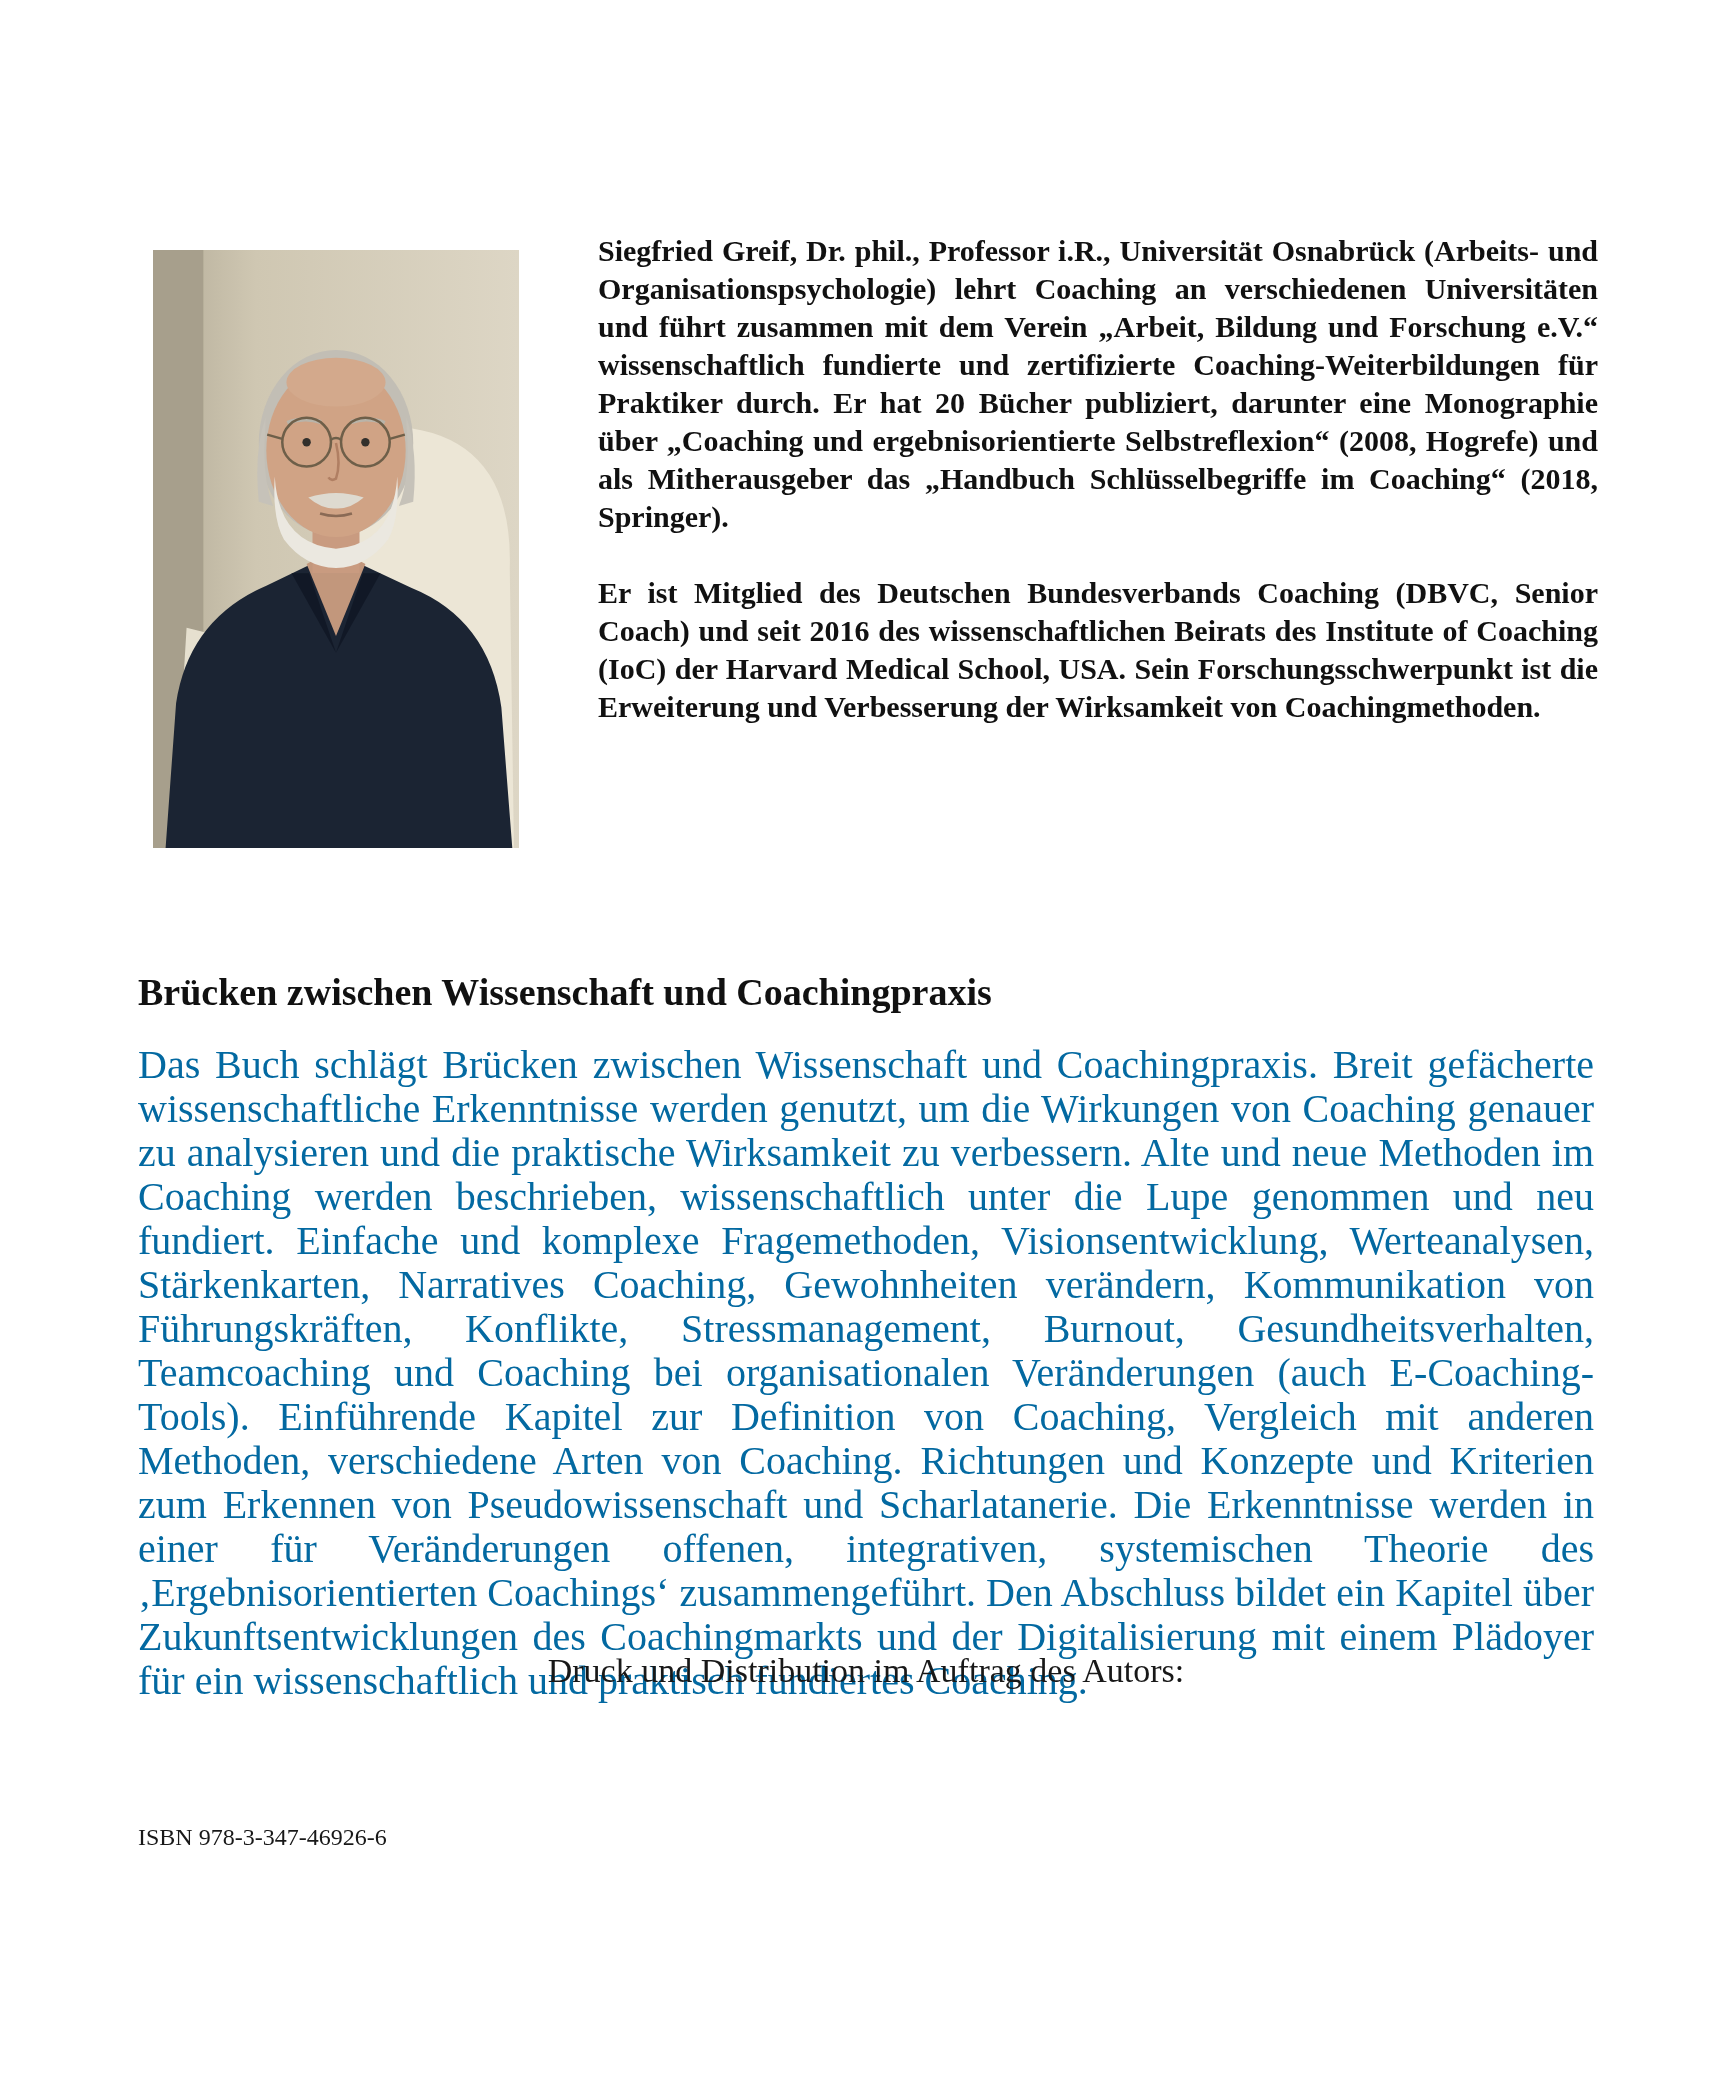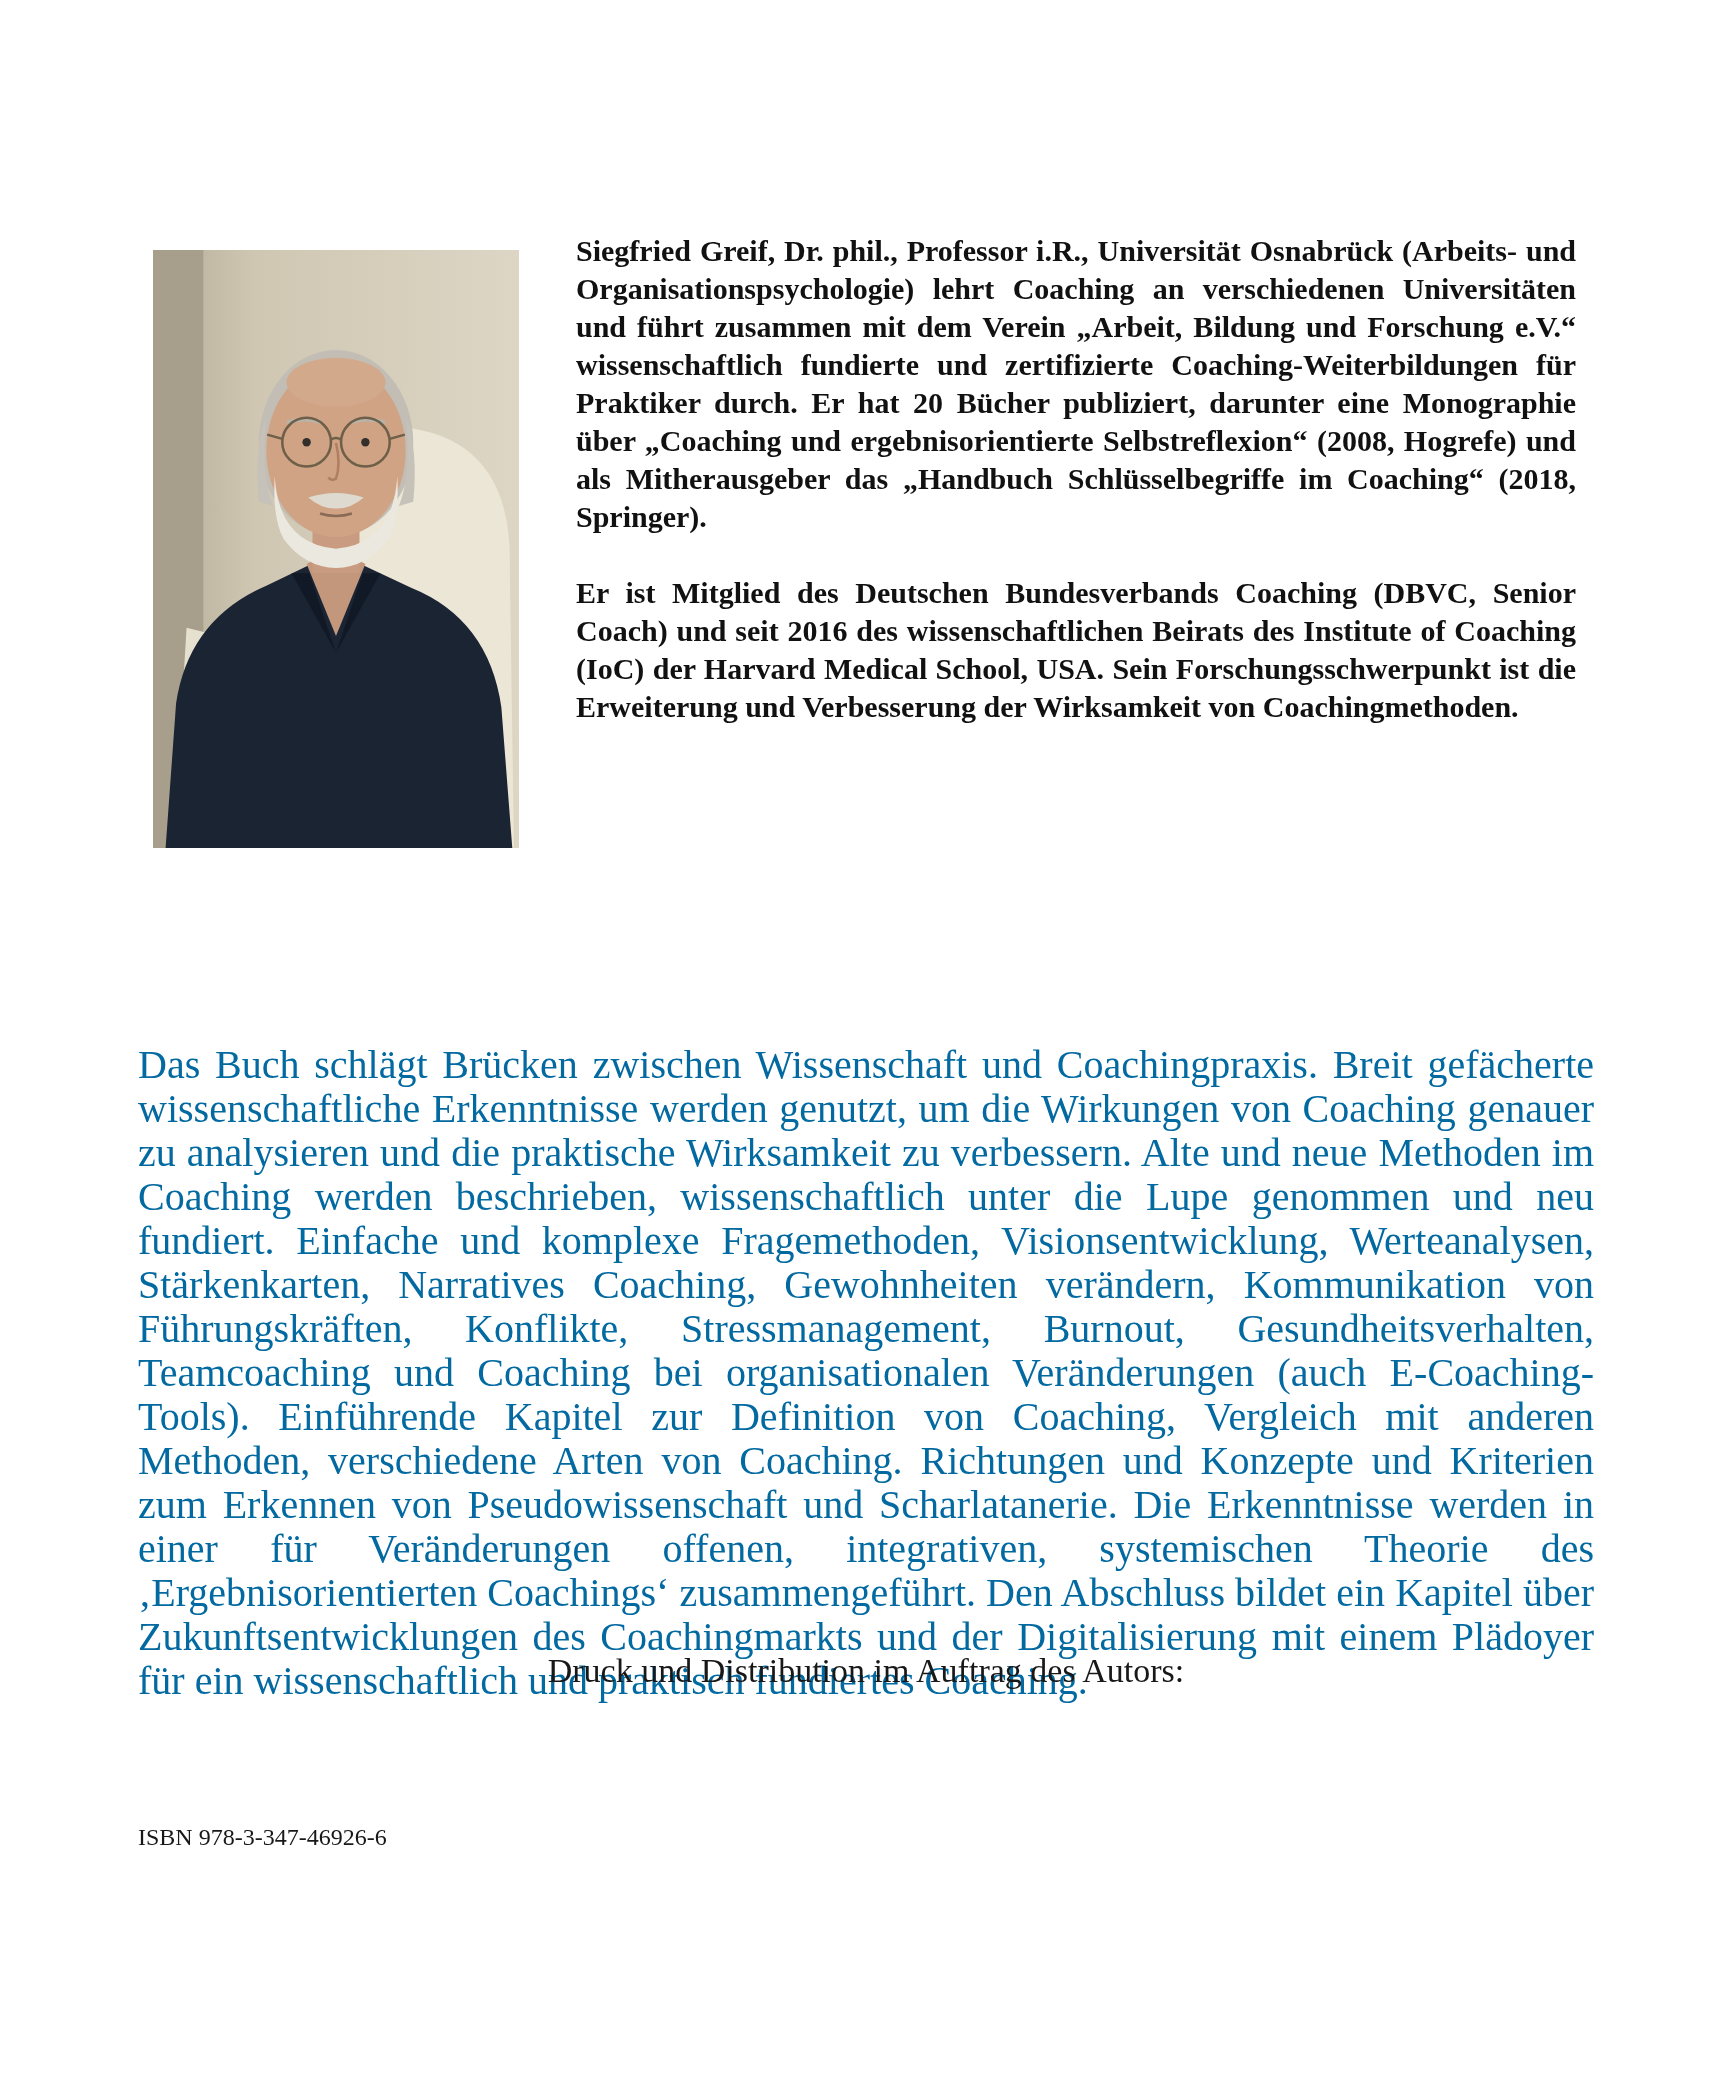--- a/index.html
+++ b/index.html
@@ -26,21 +26,21 @@
     top: 250px;
     width: 366px;
     height: 598px;
     overflow: hidden;
   }
   .photo svg { width: 100%; height: 100%; display: block; }
 
   
   .bio {
     position: absolute;
-    left: 576px;
+    left: 598px;
     top: 232px;
     width: 1000px;
     font-weight: bold;
     font-size: 30px;
     line-height: 38px;
     text-align: justify;
     color: #111111;
   }
   .bio p { margin: 0 0 38px 0; }
   .bio p:last-child { margin-bottom: 0; }
@@ -147,20 +147,21 @@
       <circle cx="366" cy="458" r="10" fill="#33302c"></circle>
       <circle cx="506" cy="458" r="10" fill="#33302c"></circle>
     </svg>
   </div>
 
   <div class="bio">
     <p>Siegfried Greif, Dr. phil., Professor i.R., Universität Osnabrück (Arbeits- und Organisationspsychologie) lehrt Coaching an verschiedenen Universitäten und führt zusammen mit dem Verein „Arbeit, Bildung und Forschung e.V.“ wissenschaftlich fundierte und zertifizierte Coaching-Weiterbildungen für Praktiker durch. Er hat 20 Bücher publiziert, darunter eine Monographie über „Coaching und ergebnisorientierte Selbstreflexion“ (2008, Hogrefe) und als Mitherausgeber das „Handbuch Schlüsselbegriffe im Coaching“ (2018, Springer).</p>
     <p>Er ist Mitglied des Deutschen Bundesverbands Coaching (DBVC, Senior Coach) und seit 2016 des wissenschaftlichen Beirats des Institute of Coaching (IoC) der Harvard Medical School, USA. Sein Forschungsschwerpunkt ist die Erweiterung und Verbesserung der Wirksamkeit von Coachingmethoden.</p>
   </div>
 
+  <div class="blurb-heading">Brücken zwischen Wissenschaft und Coachingpraxis</div>
 
   <div class="blurb-body">Das Buch schlägt Brücken zwischen Wissenschaft und Coachingpraxis. Breit gefächerte wissenschaftliche Erkenntnisse werden genutzt, um die Wirkungen von Coaching genauer zu analysieren und die praktische Wirksamkeit zu verbessern. Alte und neue Methoden im Coaching werden beschrieben, wissenschaftlich unter die Lupe genommen und neu fundiert. Einfache und komplexe Fragemethoden, Visionsentwicklung, Werteanalysen, Stärkenkarten, Narratives Coaching, Gewohnheiten verändern, Kommunikation von Führungskräften, Konflikte, Stressmanagement, Burnout, Gesundheitsverhalten, Teamcoaching und Coaching bei organisationalen Veränderungen (auch E-Coaching-Tools). Einführende Kapitel zur Definition von Coaching, Vergleich mit anderen Methoden, verschiedene Arten von Coaching. Richtungen und Konzepte und Kriterien zum Erkennen von Pseudowissenschaft und Scharlatanerie. Die Erkenntnisse werden in einer für Veränderungen offenen, integrativen, systemischen Theorie des ‚Ergebnisorientierten Coachings‘ zusammengeführt. Den Abschluss bildet ein Kapitel über Zukunftsentwicklungen des Coachingmarkts und der Digitalisierung mit einem Plädoyer für ein wissenschaftlich und praktisch fundiertes Coaching.</div>
 
   <div class="imprint">
     <div>Druck und Distribution im Auftrag des Autors:</div>
   </div>
 
   <div class="isbn">ISBN 978-3-347-46926-6</div>
 
 </div>

